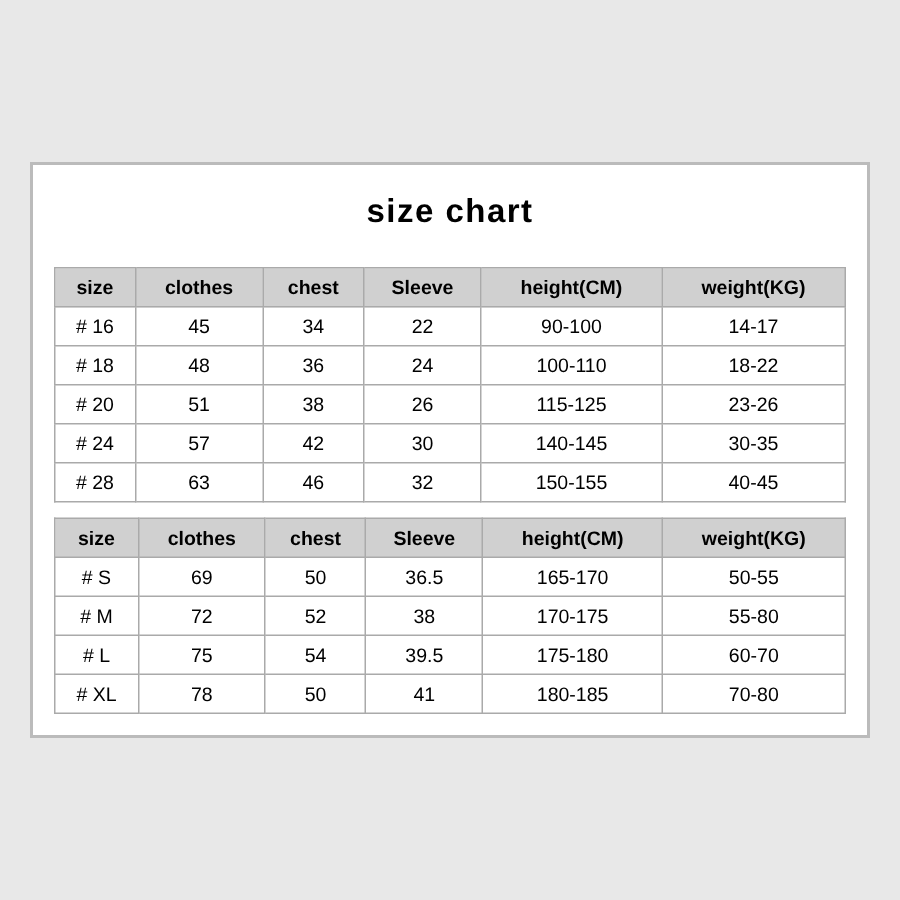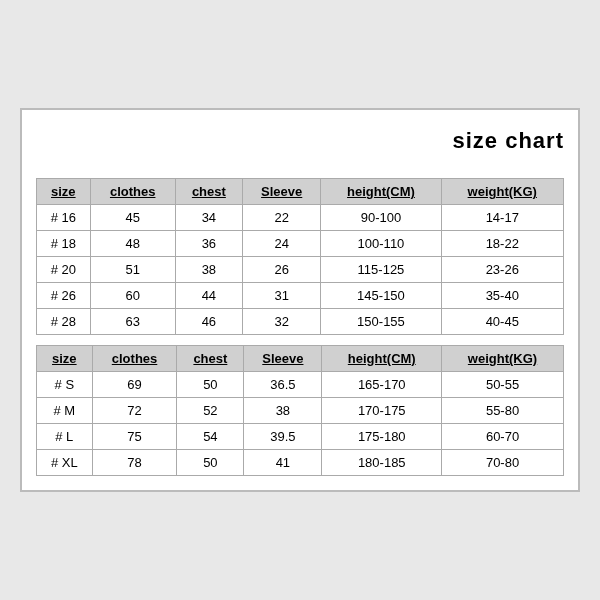--- a/index.html
+++ b/index.html
@@ -12,40 +12,39 @@
       background: #e8e8e8;
       font-family: Arial, sans-serif;
     }
     .card {
       background: #fff;
       border: 2px solid #bbb;
       padding: 18px 14px 14px 14px;
       width: 560px;
     }
     .title {
-      text-align: right;
+      text-align: center;
       font-size: 22px;
       font-weight: bold;
       margin-bottom: 24px;
       letter-spacing: 1px;
     }
     table {
       width: 100%;
       border-collapse: collapse;
       font-size: 13px;
     }
     th, td {
       border: 1px solid #aaa;
       text-align: center;
       padding: 5px 4px;
     }
     thead tr {
       background: #d0d0d0;
       font-weight: bold;
-      text-decoration: underline;
     }
     tbody tr {
       background: #fff;
     }
     .table-gap {
       height: 10px;
     }
   </style>
 </head>
 <body>
@@ -83,26 +82,26 @@
         </tr>
         <tr>
           <td># 20</td>
           <td>51</td>
           <td>38</td>
           <td>26</td>
           <td>115-125</td>
           <td>23-26</td>
         </tr>
         <tr>
-          <td># 26</td>
-          <td>60</td>
-          <td>44</td>
-          <td>31</td>
-          <td>145-150</td>
-          <td>35-40</td>
+          <td># 24</td>
+          <td>57</td>
+          <td>42</td>
+          <td>30</td>
+          <td>140-145</td>
+          <td>30-35</td>
         </tr>
         <tr>
           <td># 28</td>
           <td>63</td>
           <td>46</td>
           <td>32</td>
           <td>150-155</td>
           <td>40-45</td>
         </tr>
       </tbody>

